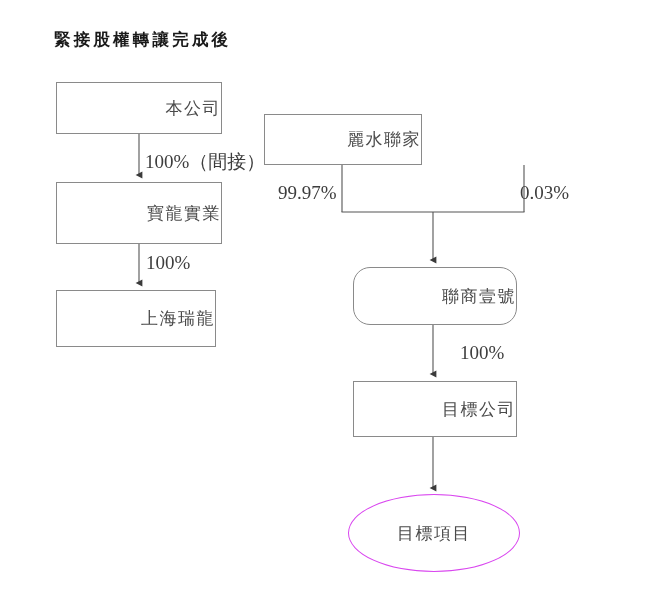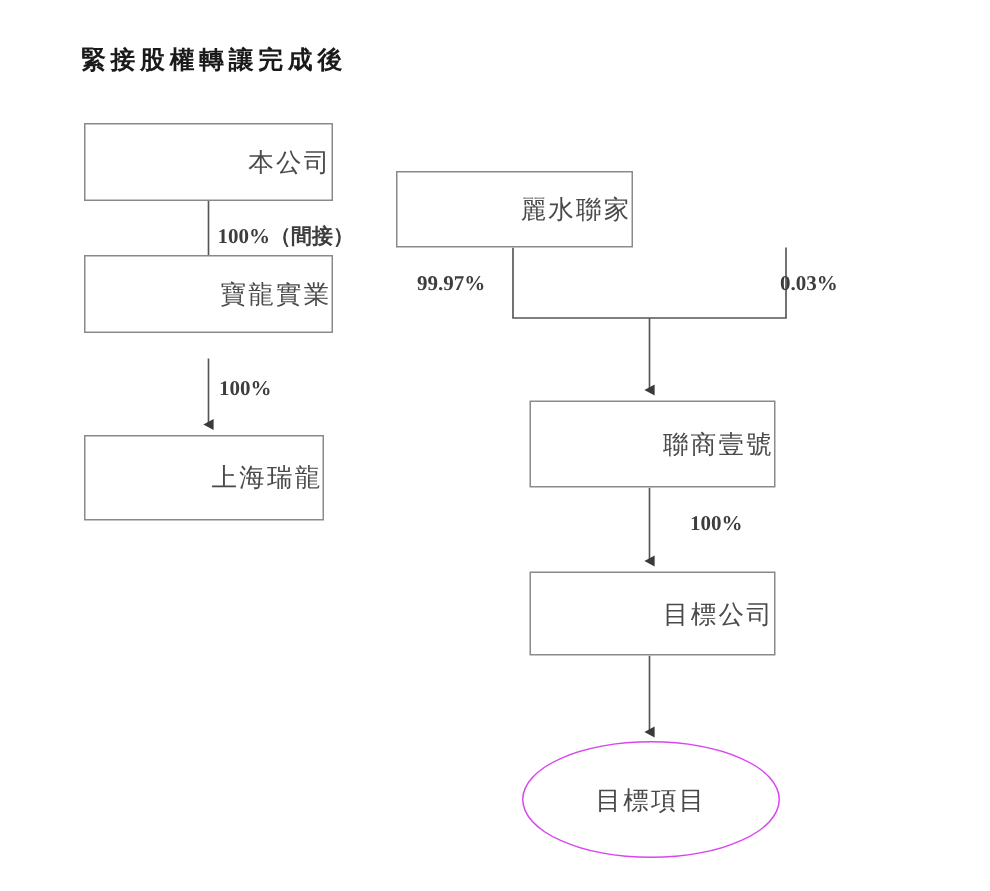--- a/index.html
+++ b/index.html
@@ -56,24 +56,23 @@
     border: 1px solid #d946ef;
     border-radius: 50%;
     background: #ffffff;
     display: flex;
     align-items: center;
     justify-content: center;
   }
   .edge-label {
     position: absolute;
     font-family: "Liberation Serif", "DejaVu Serif", serif;
-    font-size: 14px;
+    font-size: 19px;
     color: #3d3d3d;
     white-space: nowrap;
-    font-weight: bold;
   }
 </style>
 </head>
 <body>
 
 <div id="page">
 
   <div class="chart-title">緊接股權轉讓完成後</div>
 
   <svg id="diagram-svg" viewBox="0 0 660 594" xmlns="http://www.w3.org/2000/svg">
@@ -97,34 +96,34 @@
 
     <line x1="421" y1="325" x2="421" y2="374" stroke="#555555" stroke-width="1.1" marker-end="url(#arrowhead)"></line>
 
     <line x1="421" y1="437" x2="421" y2="488" stroke="#555555" stroke-width="1.1" marker-end="url(#arrowhead)"></line>
   </svg>
 
   <div class="node-box" style="left:44px; top:82px; width:166px; height:52px;">
     <span class="node-label">本公司</span>
   </div>
 
-  <div class="node-box" style="left:44px; top:170px; width:166px; height:52px;padding-left:20px;">
+  <div class="node-box" style="left:44px; top:182px; width:166px; height:62px;padding-left:20px;">
     <span class="node-label">寶龍實業</span>
   </div>
 
   <div class="node-box" style="left:44px; top:290px; width:160px; height:57px;">
     <span class="node-label">上海瑞龍</span>
   </div>
 
   <div class="node-box" style="left:252px; top:114px; width:158px; height:51px;">
     <span class="node-label">麗水聯家</span>
   </div>
 
 
-  <div class="node-box" style="left:341px; top:267px; width:164px; height:58px;">
+  <div class="node-box" style="left:341px; top:267px; width:164px; height:58px;border-radius:17px;">
     <span class="node-label">聯商壹號</span>
   </div>
 
   <div class="node-box" style="left:341px; top:381px; width:164px; height:56px;">
     <span class="node-label">目標公司</span>
   </div>
 
   <div class="node-ellipse" style="left:336px; top:494px; width:172px; height:78px;">
     <span class="node-label">目標項目</span>
   </div>

